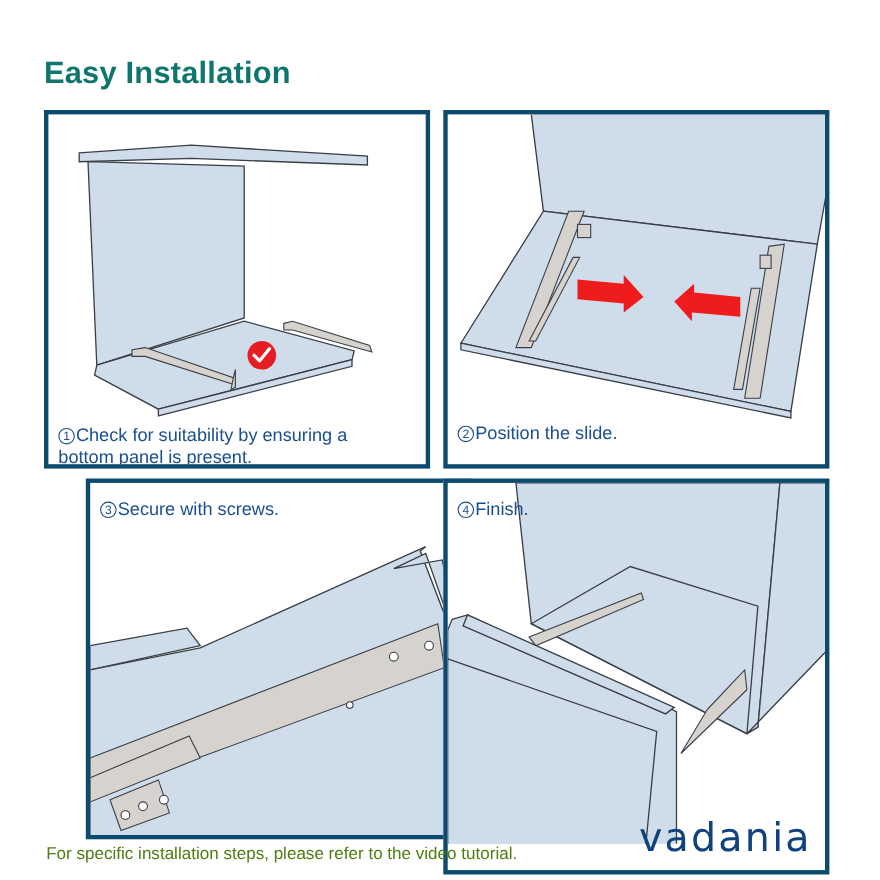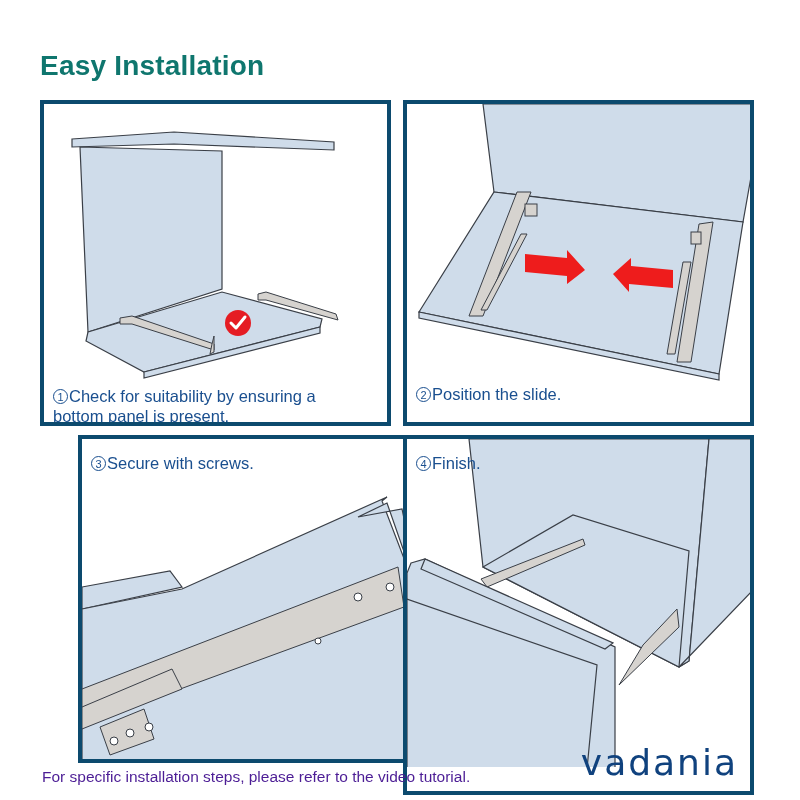--- a/index.html
+++ b/index.html
@@ -7,21 +7,21 @@
          font-family: "Liberation Sans", sans-serif; }
   .title { position: absolute; left: 40px; top: 44px; font-size: 28px; font-weight: bold;
            color: #0f766e; letter-spacing: 0.2px; margin: 0; line-height: 44px; }
   .panel { position: absolute; border: 4px solid #0c4a6e; box-sizing: border-box; background: #fff; overflow: hidden; }
   .panel svg { position: absolute; left: 0; top: 0; }
   .caption { position: absolute; color: #1a4f8f; font-size: 16.5px; line-height: 20px; }
   .num { display: inline-block; width: 15px; height: 15px; border: 1px solid #1a4f8f; border-radius: 50%;
          font-size: 11px; line-height: 15px; text-align: center; margin-right: 1px; vertical-align: 1px; box-sizing: border-box; }
   .brand { position: absolute; right: 12px; bottom: 8px; font-size: 36px; color: #10427e; letter-spacing: 2px;
            font-family: "DejaVu Sans", sans-serif; font-weight: normal; margin-left: 41px; }
-  .footer { position: absolute; left: 42px; top: 768px; font-size: 15.5px; color: #4c1d95; }
+  .footer { position: absolute; left: 42px; top: 768px; font-size: 15.5px; color: #4d7c0f; }
   #p1 { left: 40px; top: 100px; width: 351px; height: 326px; }
   #p2 { left: 403px; top: 100px; width: 351px; height: 326px; }
   #p3 { left: 40px; top: 435px; width: 351px; height: 328px; margin-left: 38px; }
   #p4 { left: 403px; top: 435px; width: 351px; height: 360px; }
 </style>
 </head>
 <body>
 
 <h1 class="title">Easy Installation</h1>
 

